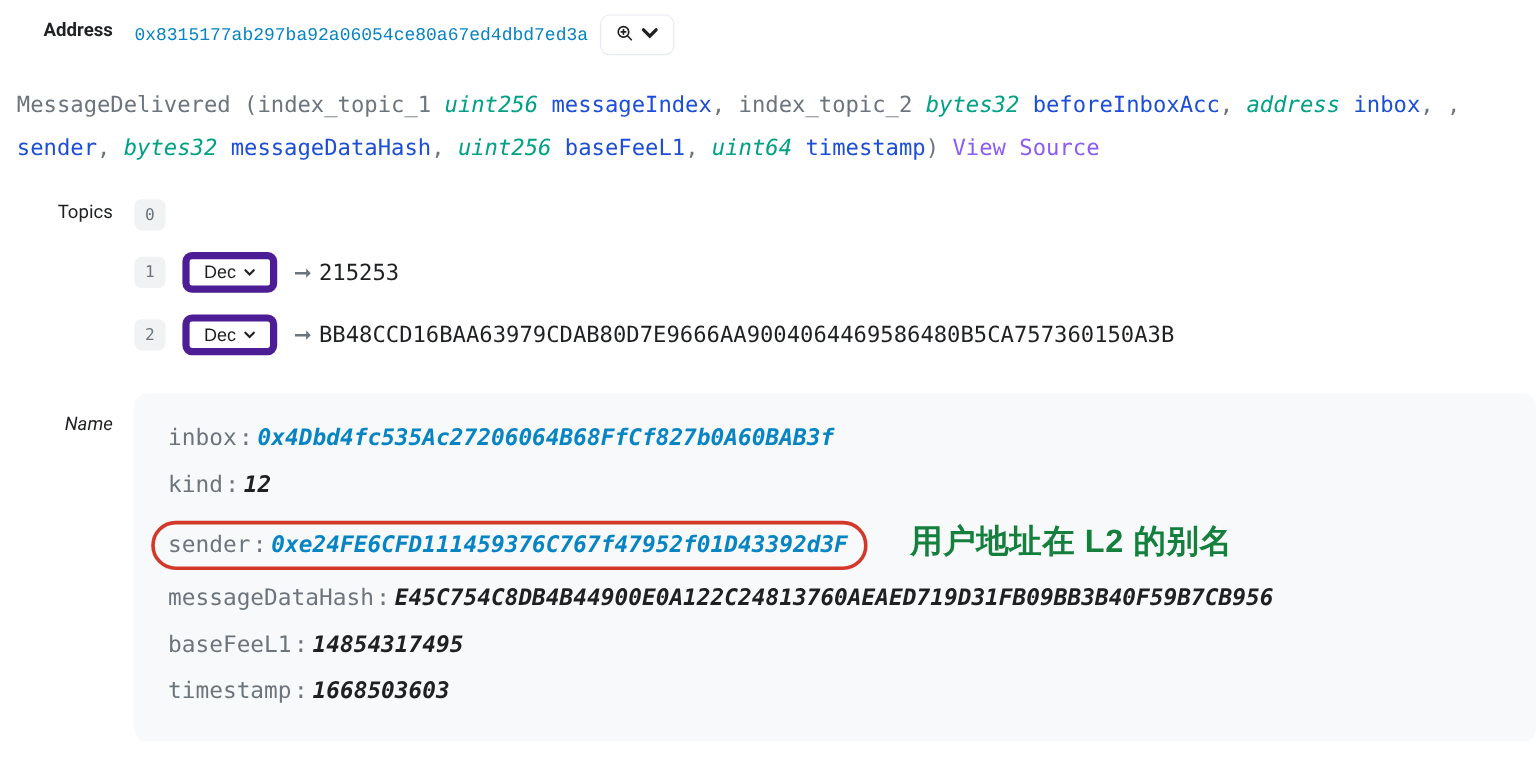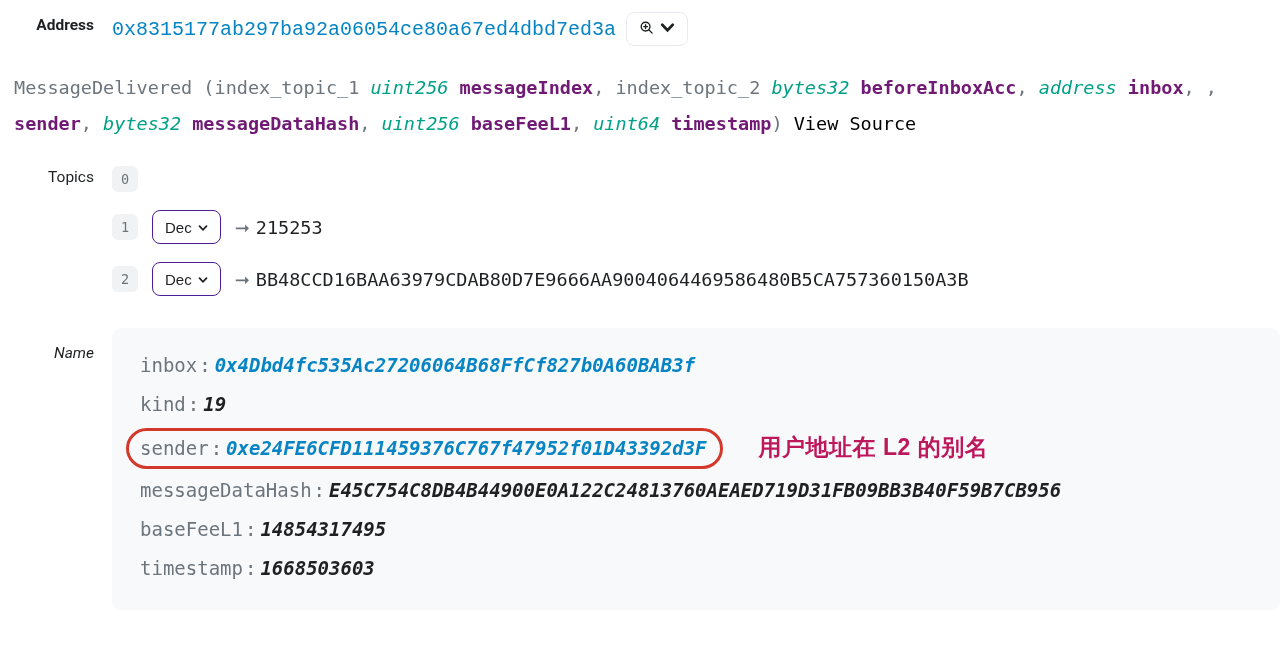--- a/index.html
+++ b/index.html
@@ -73,22 +73,22 @@
     }
     
     .sig {
       font-family: SFMono-Regular, Menlo, Monaco, Consolas, monospace;
       font-size: 18.5px;
       line-height: 1.95;
       color: #6c757d;
       white-space: nowrap;
     }
     .tok-type  { color: #00a186; font-style: italic; }
-    .tok-name  { color: #701a75; font-weight: bold; }
-    .tok-link  { color: #000000; margin-top: 32px; }
+    .tok-name  { color: #1d4ed8; }
+    .tok-link  { color: #8b5cf6; margin-top: 32px; }
     
     .topics-list {
       padding-top: 2px;
     }
     .topic-row {
       display: flex;
       align-items: center;
       margin-bottom: 18px;
     }
     .index-pill {
@@ -102,21 +102,21 @@
       color: #6c757d;
       border-radius: 6px;
       font-family: SFMono-Regular, Menlo, Monaco, Consolas, monospace;
       font-size: 13.5px;
       margin-right: 14px;
     }
     .dec-btn {
       display: inline-flex;
       align-items: center;
       gap: 6px;
-      border: 1px solid #4c1d95;
+      border: 6px solid #4c1d95;
       background: #fff;
       border-radius: 8px;
       padding: 6px 12px;
       cursor: pointer;
       margin-right: 14px;
       font-size: 15px;
       color: #1e2022;
       height: 34px;
     }
     .arrow {
@@ -170,42 +170,42 @@
       position: absolute;
       left: -14px;
       right: -16px;
       top: -1px;
       bottom: -1px;
       border: 3px solid #d3392a;
       border-radius: 22px;
       pointer-events: none;
     }
     .annotation {
-      color: #be185d;
+      color: #15803d;
       font-weight: 700;
-      font-size: 23px;
+      font-size: 27px;
       margin-left: 52px;
       font-family: -apple-system, BlinkMacSystemFont, "Segoe UI", sans-serif;
       letter-spacing: 0.5px;
     }
     .addr-row-val {
       display: flex;
       align-items: center;
     }
     .row-address { margin-bottom: 24px; }
     .row-name    { margin-bottom: 22px; align-items: flex-start; }
     .row-topics  { margin-bottom: 8px; }
   </style>
 </head>
 <body>
 
 <div class="row row-address">
   <div class="label-col">Address</div>
   <div class="value-col addr-row-val">
-    <a href="#" class="addr-link mono" style="font-size:20px">0x8315177ab297ba92a06054ce80a67ed4dbd7ed3a</a>
+    <a href="#" class="addr-link mono" style="font-size:15px">0x8315177ab297ba92a06054ce80a67ed4dbd7ed3a</a>
     <button class="zoom-btn">
       <span>
         <svg viewBox="0 0 24 24" fill="none" stroke="#1e2022" stroke-width="2.2" stroke-linecap="round">
           <circle cx="10.5" cy="10.5" r="7"></circle>
           <line x1="16" y1="16" x2="21" y2="21"></line>
           <line x1="10.5" y1="7.5" x2="10.5" y2="13.5"></line>
           <line x1="7.5" y1="10.5" x2="13.5" y2="10.5"></line>
         </svg>
       </span>
       <span>
@@ -267,21 +267,21 @@
   <div class="value-col">
     <div class="data-box">
       <div class="data-line">
         <span class="data-key">inbox</span>
           <span class="data-sep"> : </span>
           <span class="data-val link">0x4Dbd4fc535Ac27206064B68FfCf827b0A60BAB3f</span>
       </div>
       <div class="data-line">
         <span class="data-key">kind</span>
           <span class="data-sep"> : </span>
-          <span class="data-val">19</span>
+          <span class="data-val">12</span>
       </div>
       <div class="data-line">
         <span class="sender-wrap">
           <span class="data-key">sender</span>
             <span class="data-sep"> : </span>
             <span class="data-val link">0xe24FE6CFD111459376C767f47952f01D43392d3F</span>
           <span class="sender-highlight"></span>
         </span>
         <span class="annotation">用户地址在 L2 的别名</span>
       </div>

